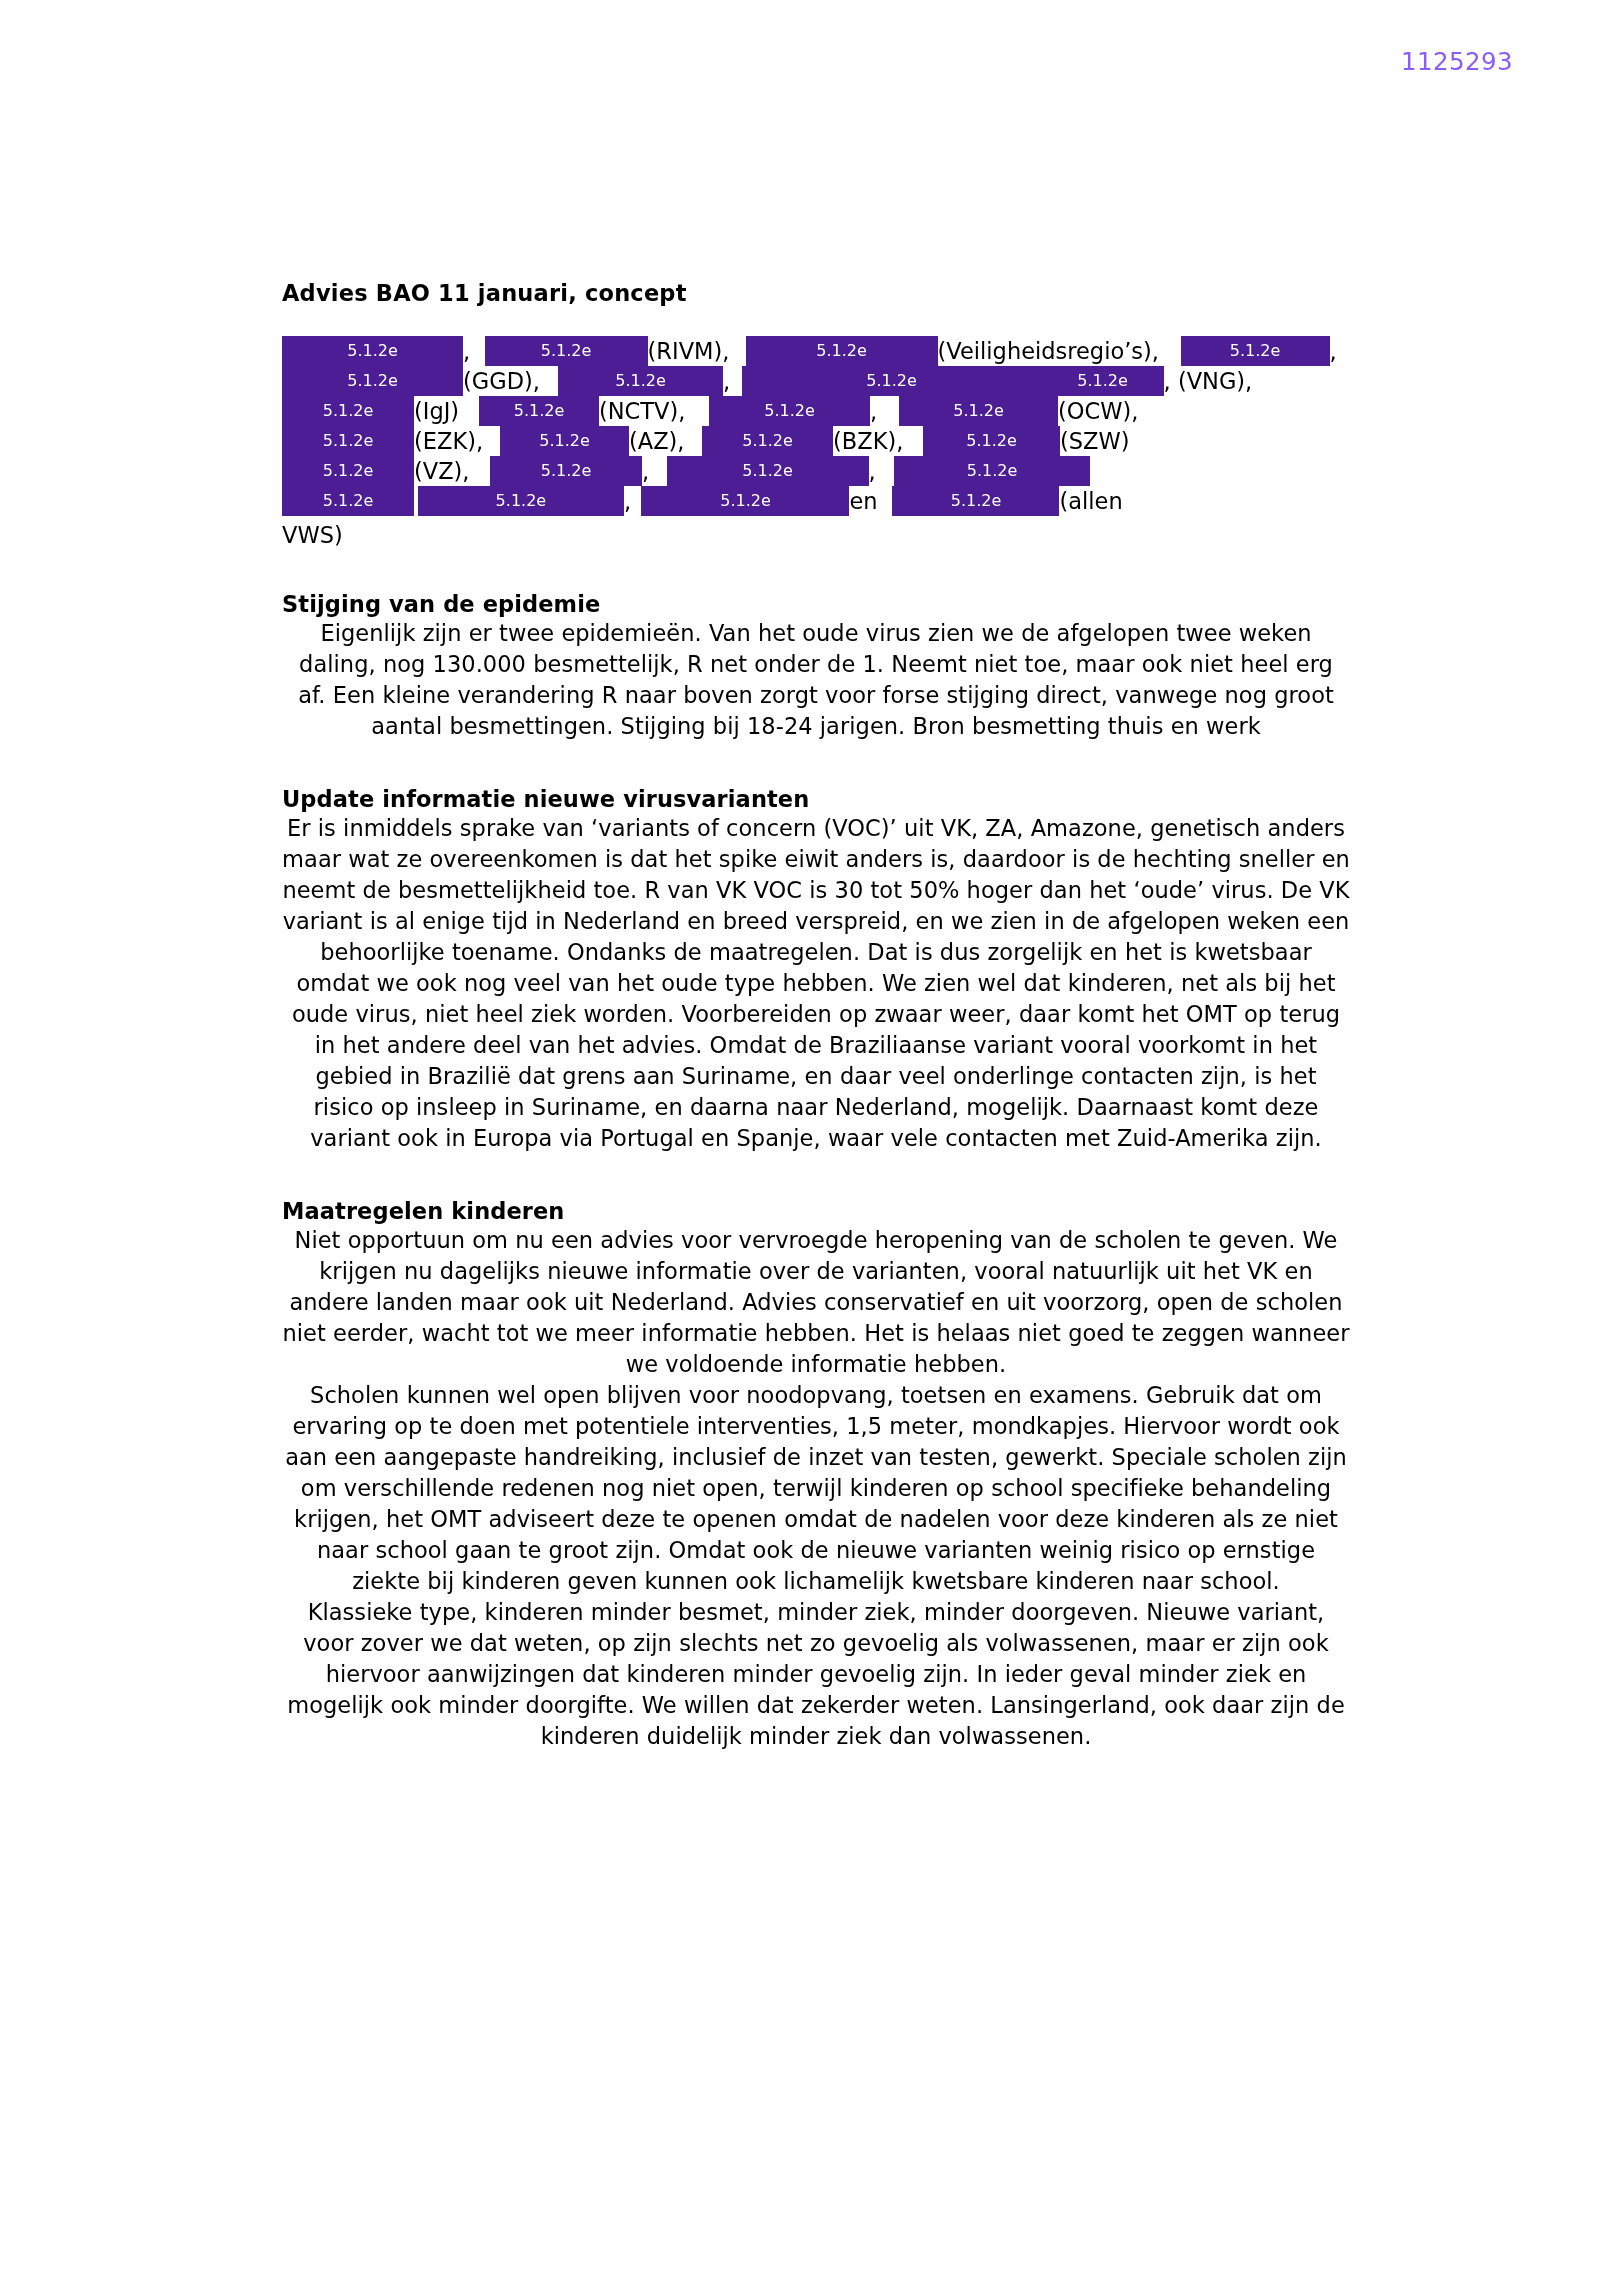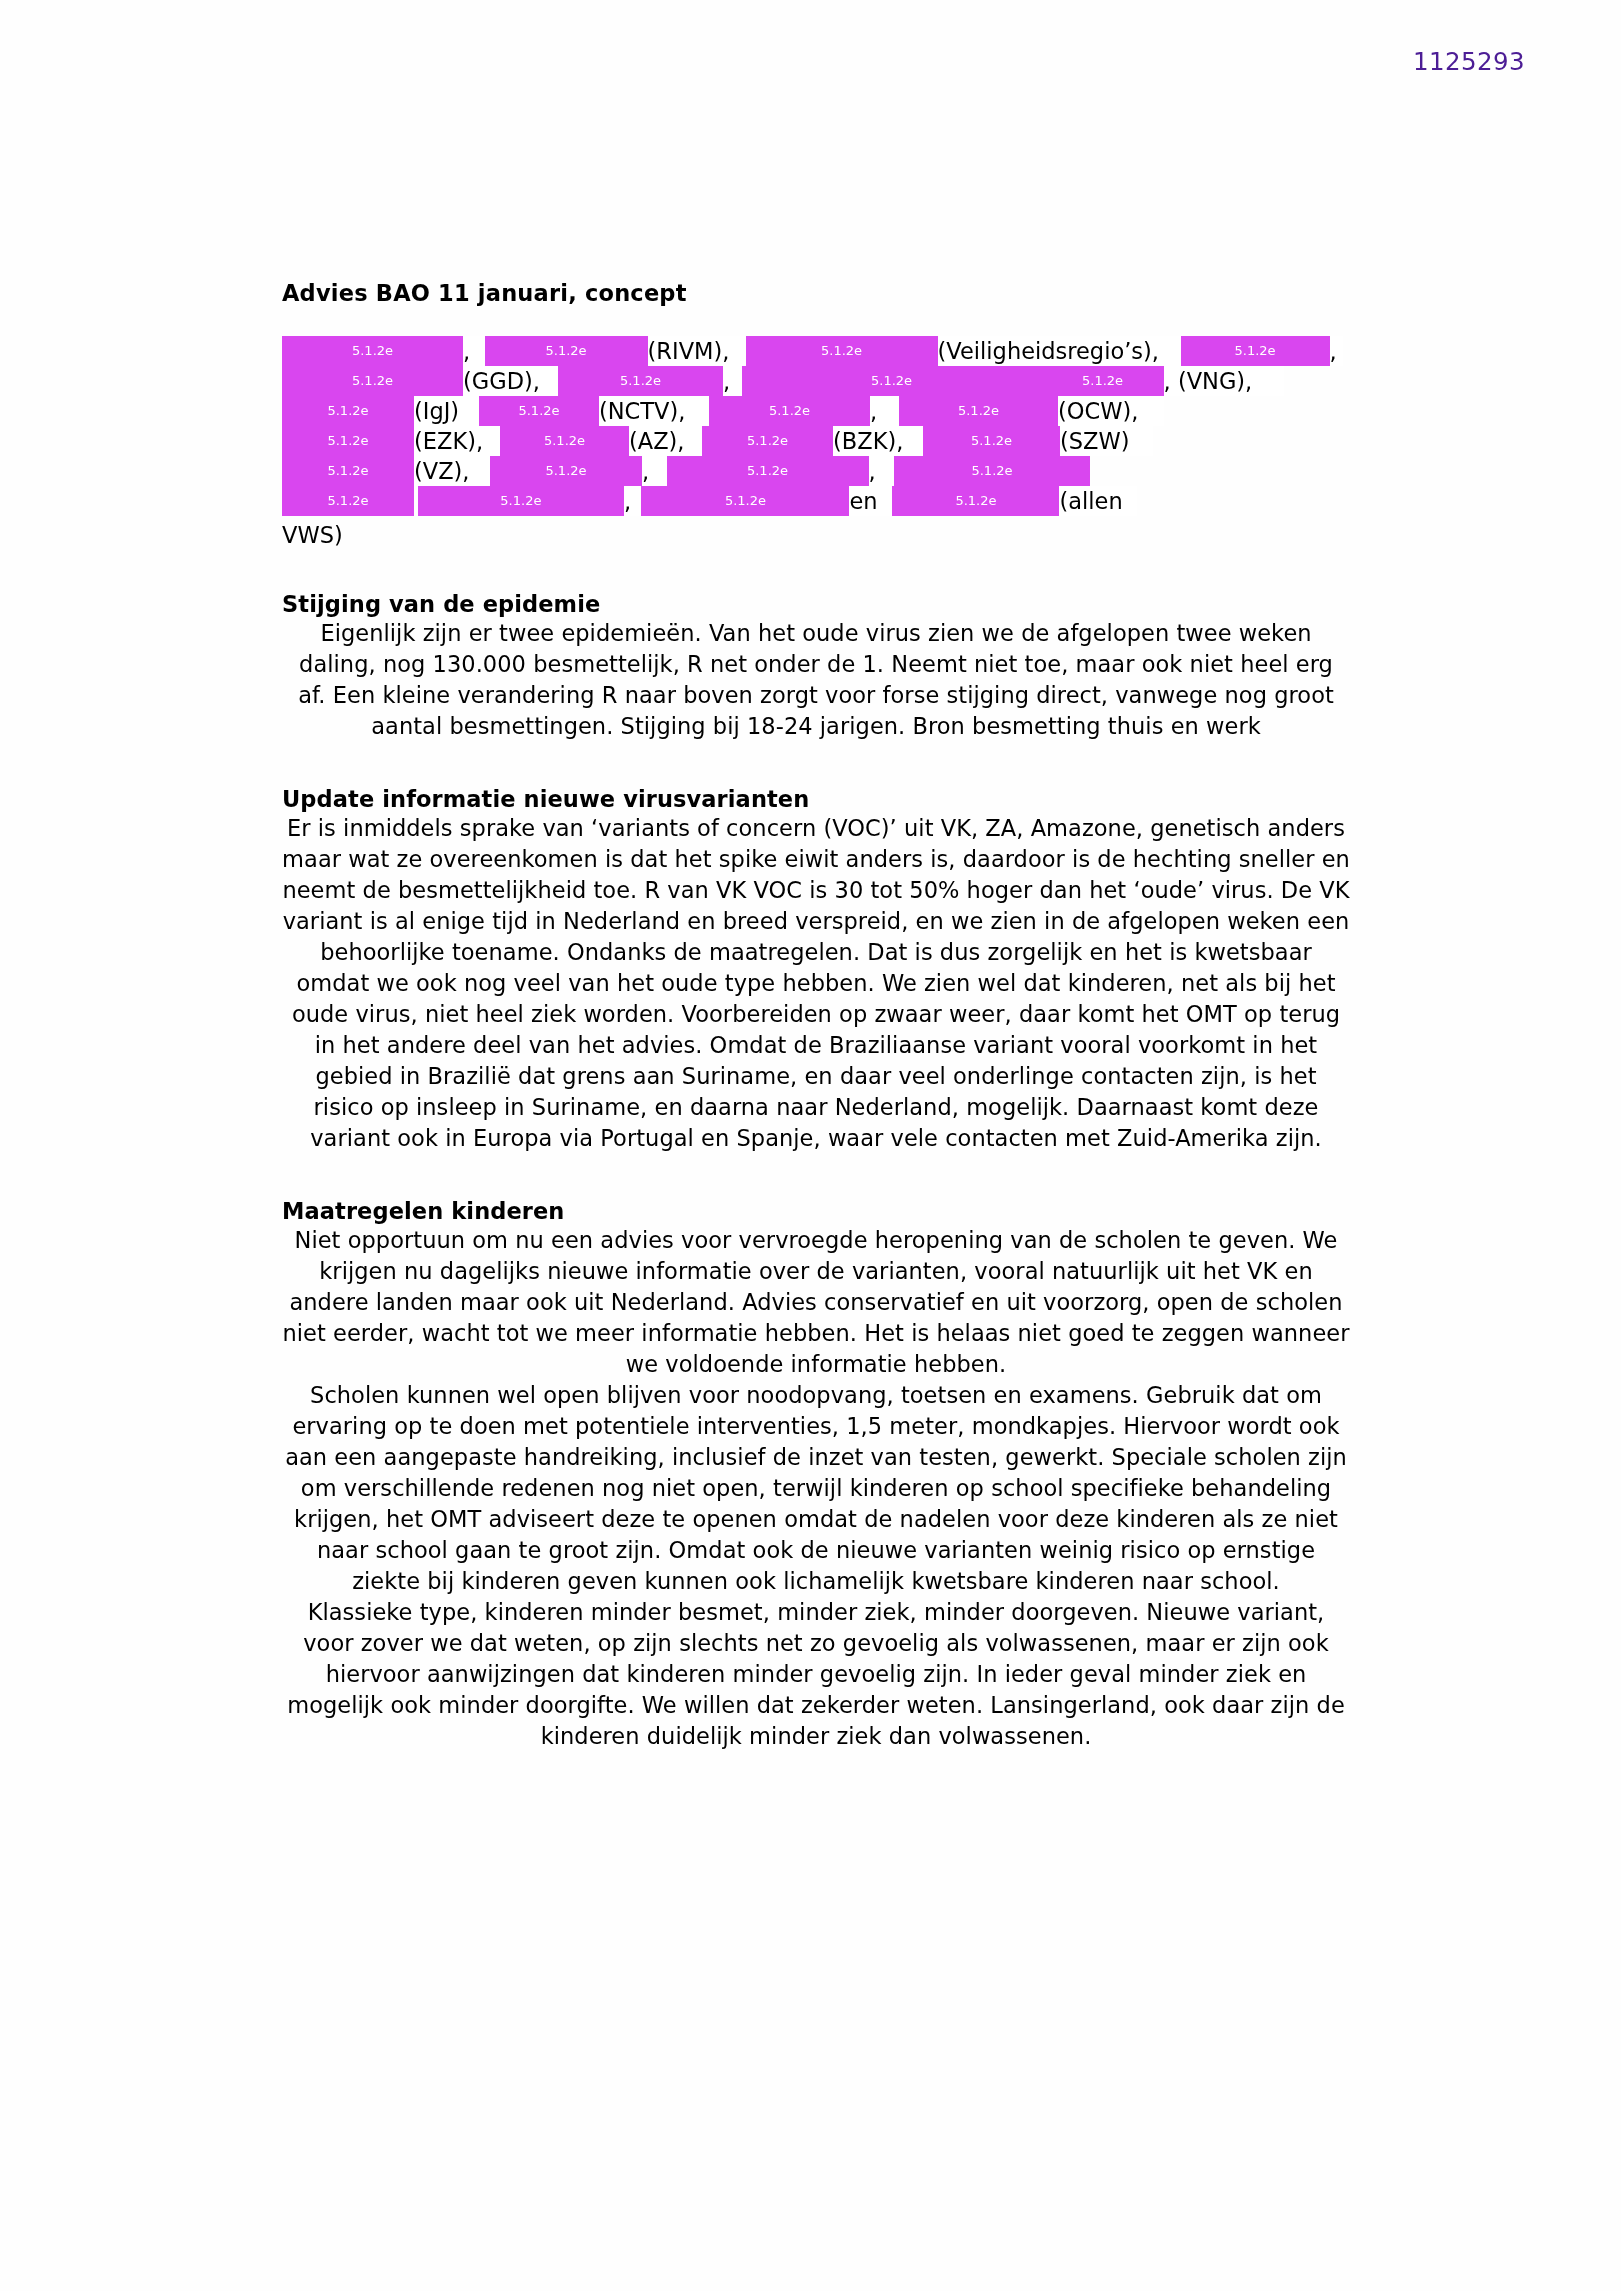--- a/index.html
+++ b/index.html
@@ -19,24 +19,24 @@
   .page {
     position: absolute;
     inset: 0;
     background: #fefefe;
   }
 
   
   .page-number {
     position: absolute;
     top: 47px;
-    right: 96px;
+    right: 108px;
     font-size: 24.5px;
     letter-spacing: 0.4px;
-    color: #4c1d95;
+    color: #8b5cf6;
     font-family: "DejaVu Sans", sans-serif;
   }
 
   .content {
     position: absolute;
     left: 282px;
     top: 280px;
     width: 1068px;
   }
 
@@ -61,23 +61,23 @@
     font-size: 21.6px;
     line-height: 30px;
   }
   .redaction-area .rline {
     display: flex;
     align-items: stretch;
     height: 30px;
     white-space: pre;
   }
   .redacted {
-    background: #d946ef;
+    background: #4c1d95;
     color: #ffffff;
-    font-size: 13px;
+    font-size: 16px;
     display: inline-flex;
     align-items: center;
     justify-content: center;
     height: 30px;
     box-sizing: border-box;
   }
   .plain {
     background: #ffffff;
     color: #000000;
     font-size: 22.5px;

